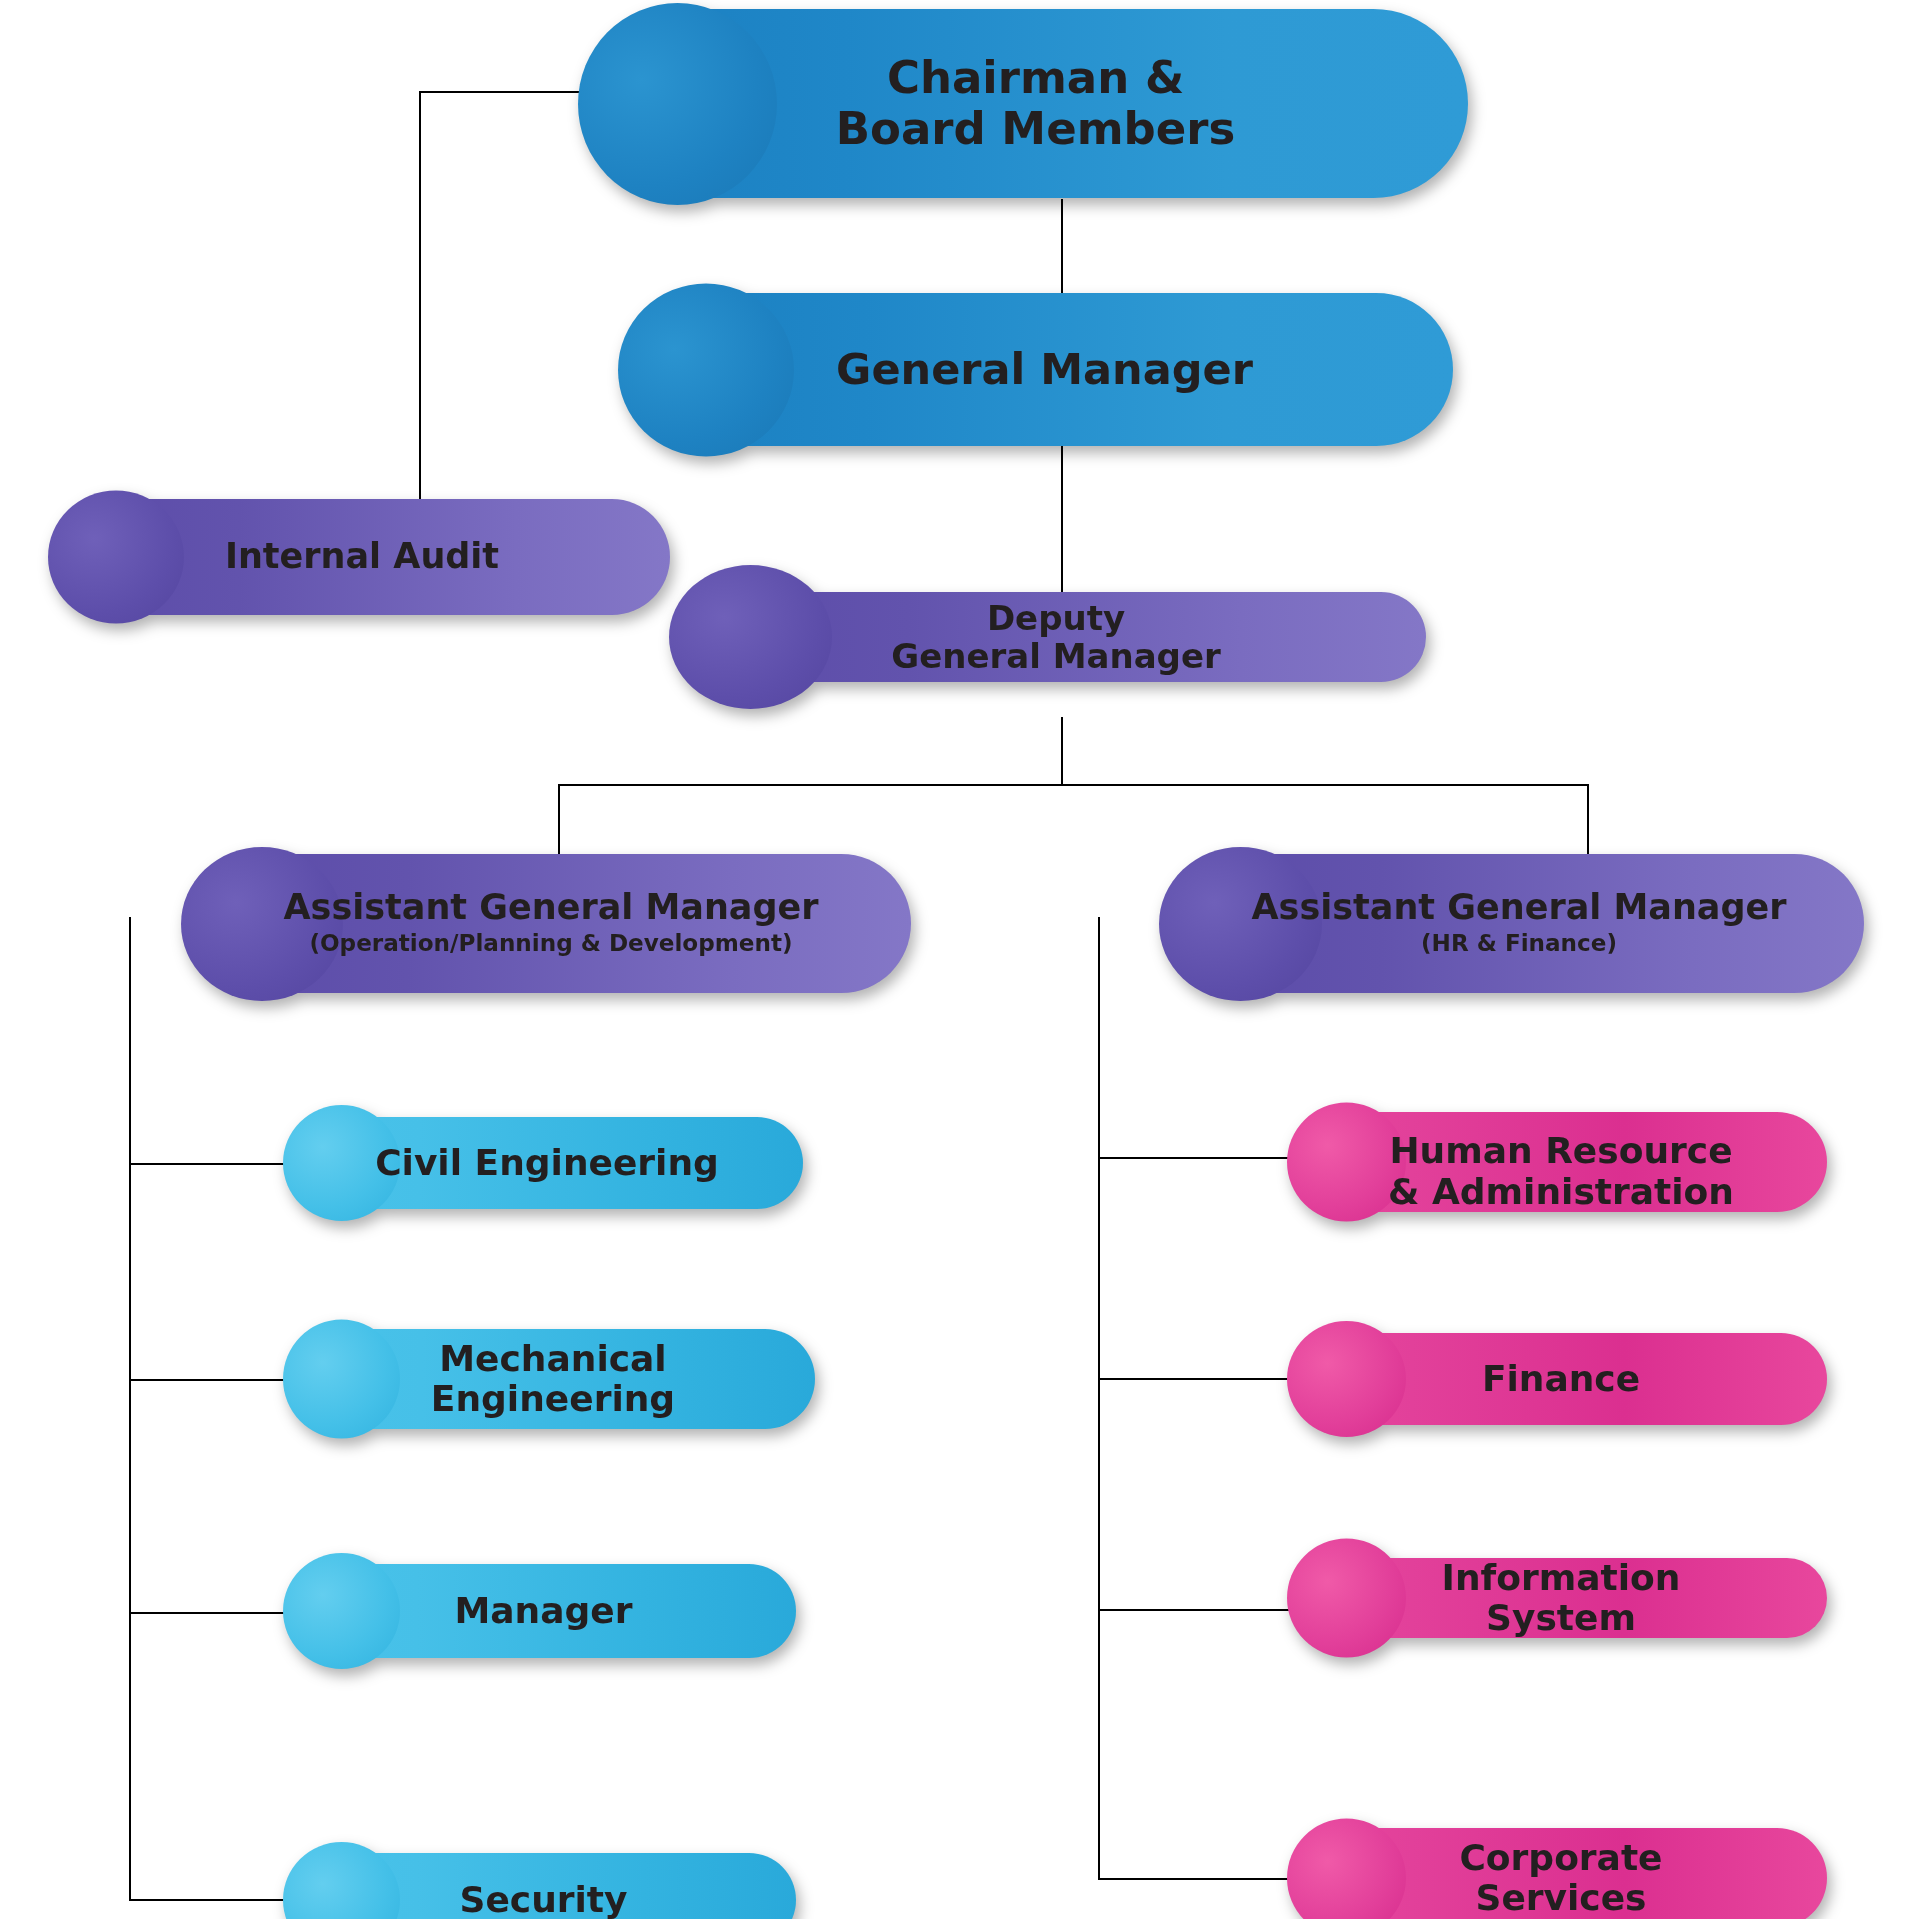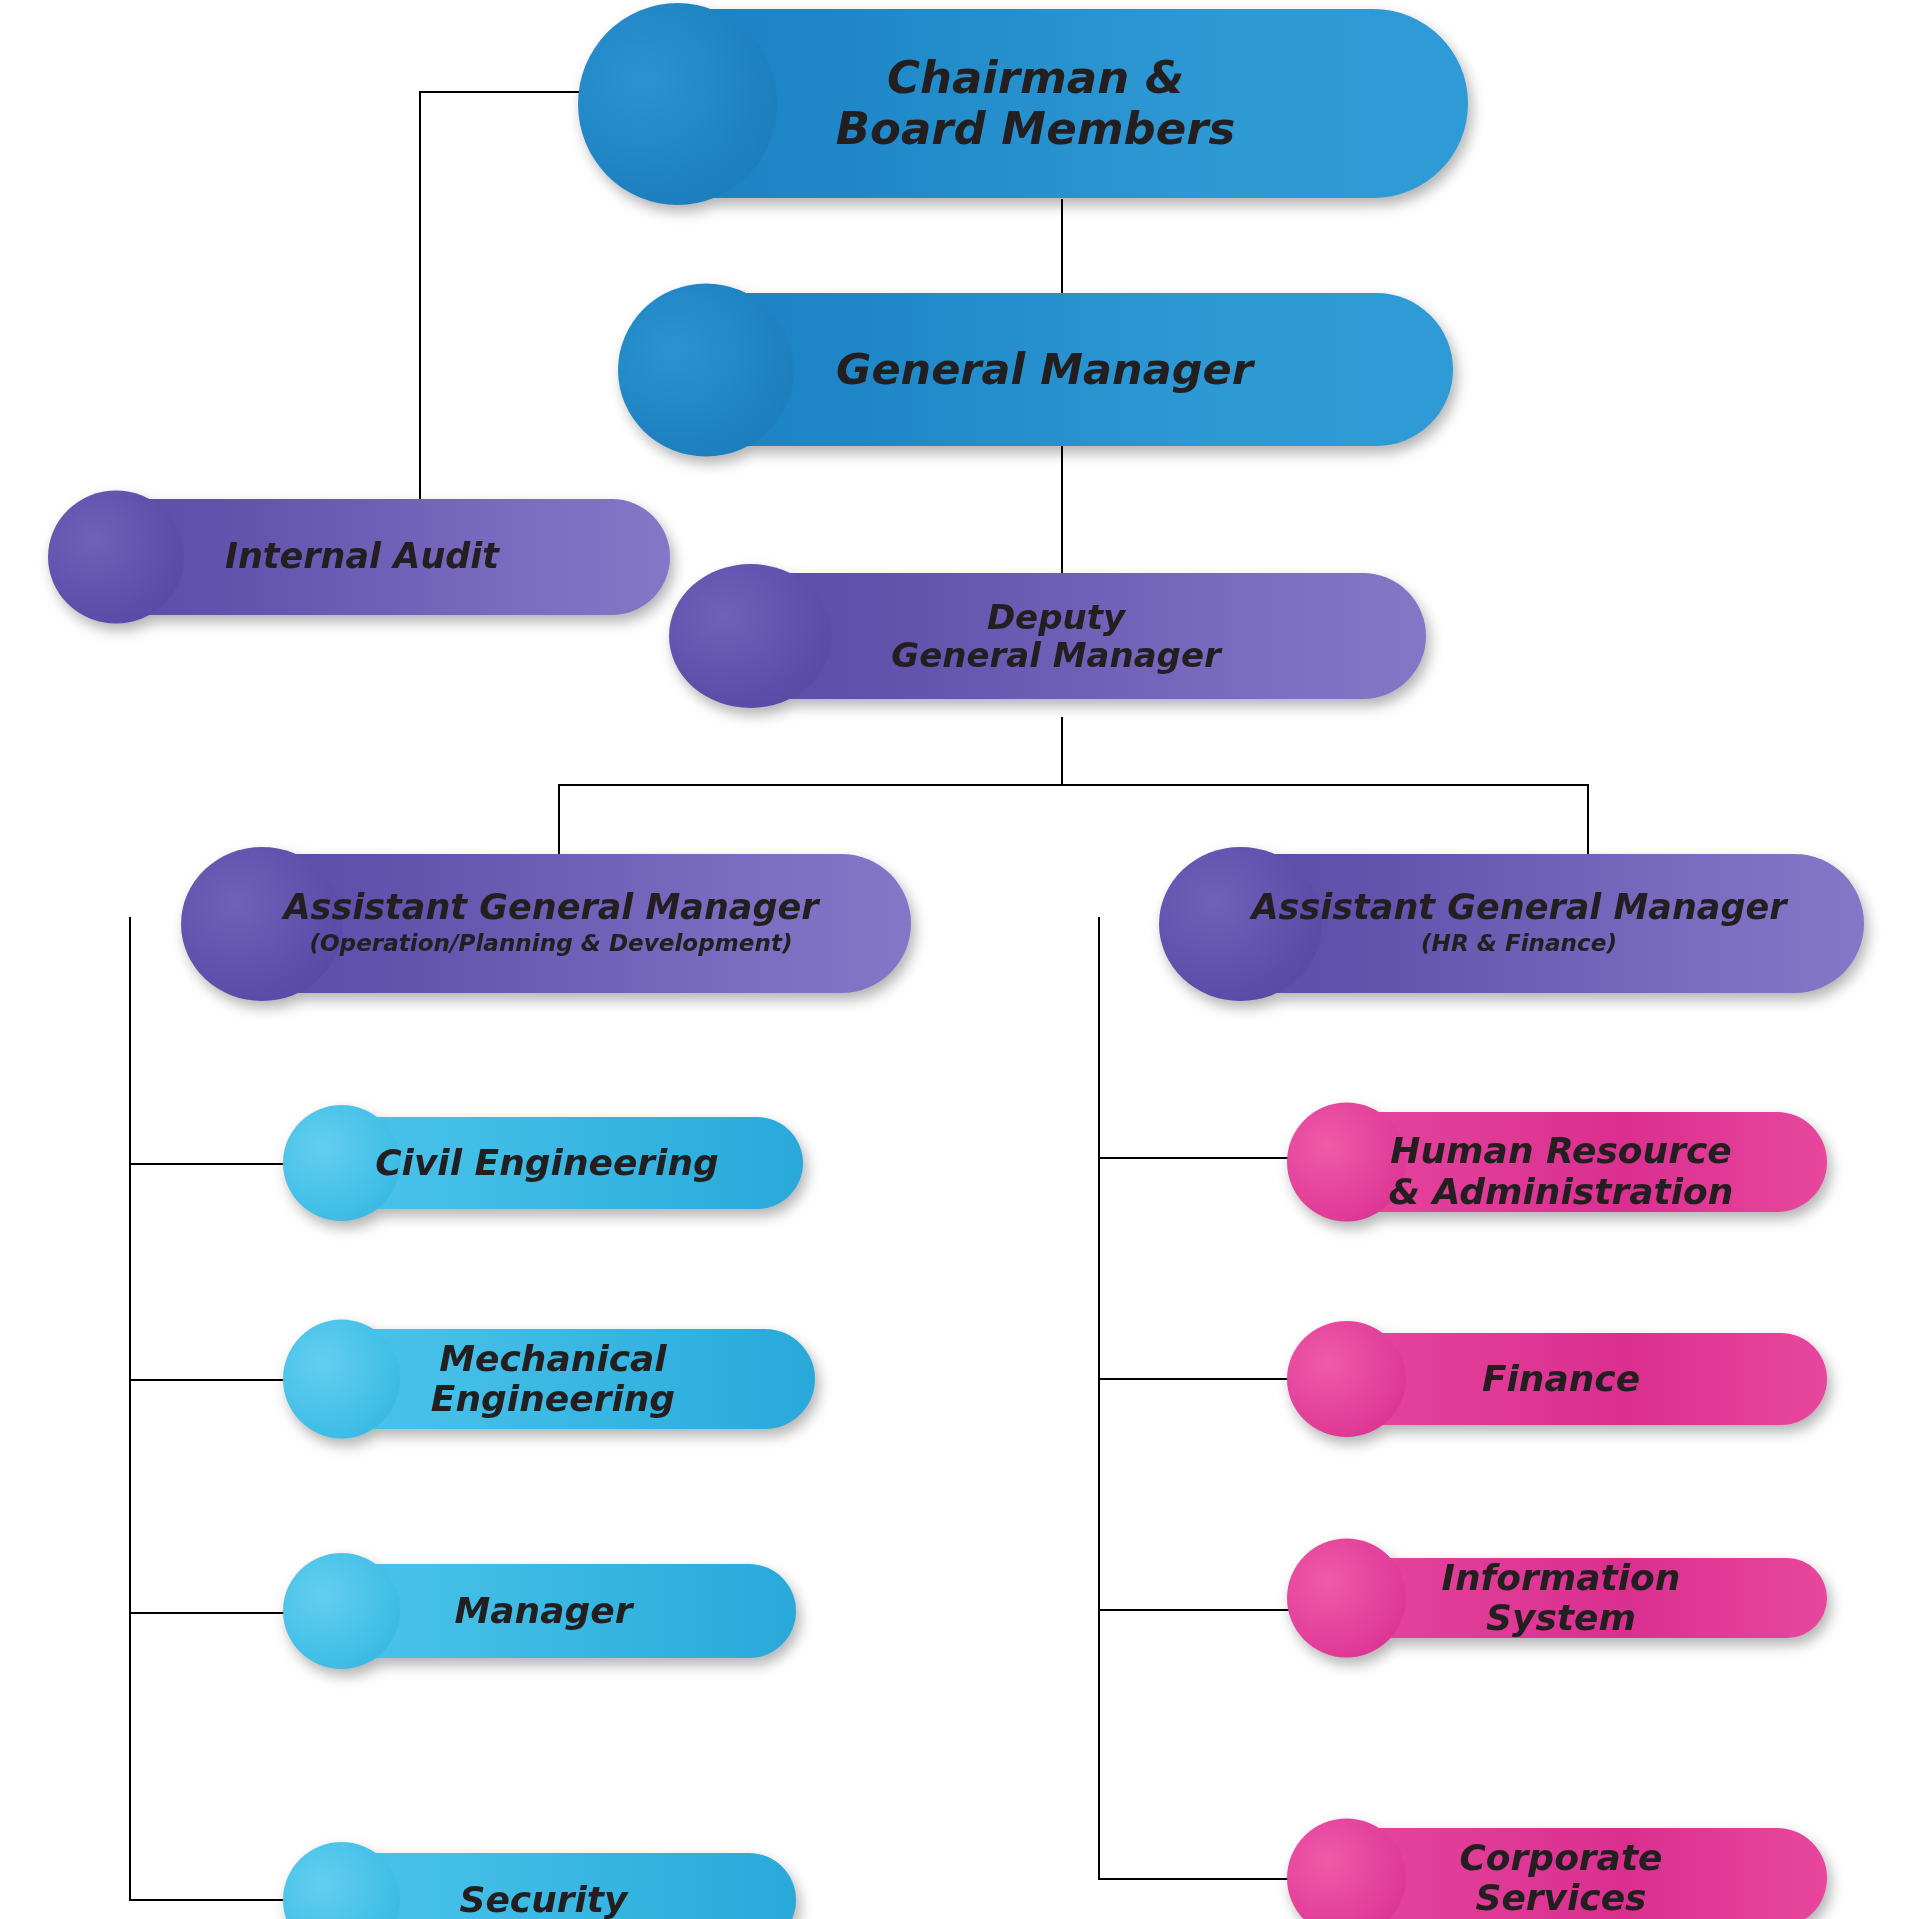--- a/index.html
+++ b/index.html
@@ -32,21 +32,20 @@
     display: flex;
     align-items: center;
     justify-content: center;
     box-sizing: border-box;
     text-align: center;
     color: #231f20;
     font-weight: bold;
     line-height: 1.12;
     border-radius: 7705px;
     filter: drop-shadow(4.6px 7.7px 7px rgba(0,0,0,0.30));
-    font-style: italic;
   }
   .node .cap {
     position: absolute;
     top: 50%;
     border-radius: 50%;
     transform: translateY(-50%);
     z-index: 2;
     pointer-events: none;
   }
   .node .label {
@@ -129,21 +128,21 @@
   <div class="node t-blue" style="left:636px; top:293px; width:817px; height:153px; font-size:43px;">
     <span class="cap" style="left:-18.5px; width:176px; height:173px;"></span>
     <span class="label">General Manager</span>
   </div>
 
   <div class="node t-purple" style="left:54px; top:499px; width:616px; height:116px; font-size:35px;">
     <span class="cap" style="left:-6.2px; width:136px; height:133px;"></span>
     <span class="label">Internal Audit</span>
   </div>
 
-  <div class="node t-purple" style="left:686px; top:573px; width:740px; height:126px; font-size:34px;">
+  <div class="node t-purple" style="left:686px; top:592px; width:740px; height:90px; font-size:34px;">
     <span class="cap" style="left:-17px; width:163px; height:144px;"></span>
     <span class="label">Deputy
 General Manager</span>
   </div>
 
   <div class="node t-purple" style="left:191px; top:854px; width:720px; height:139px; font-size:35px;">
     <span class="cap" style="left:-10px; width:162px; height:154px;"></span>
     <span class="label">
       <span>Assistant General Manager</span>
       <span class="sub">(Operation/Planning &amp; Development)</span>

